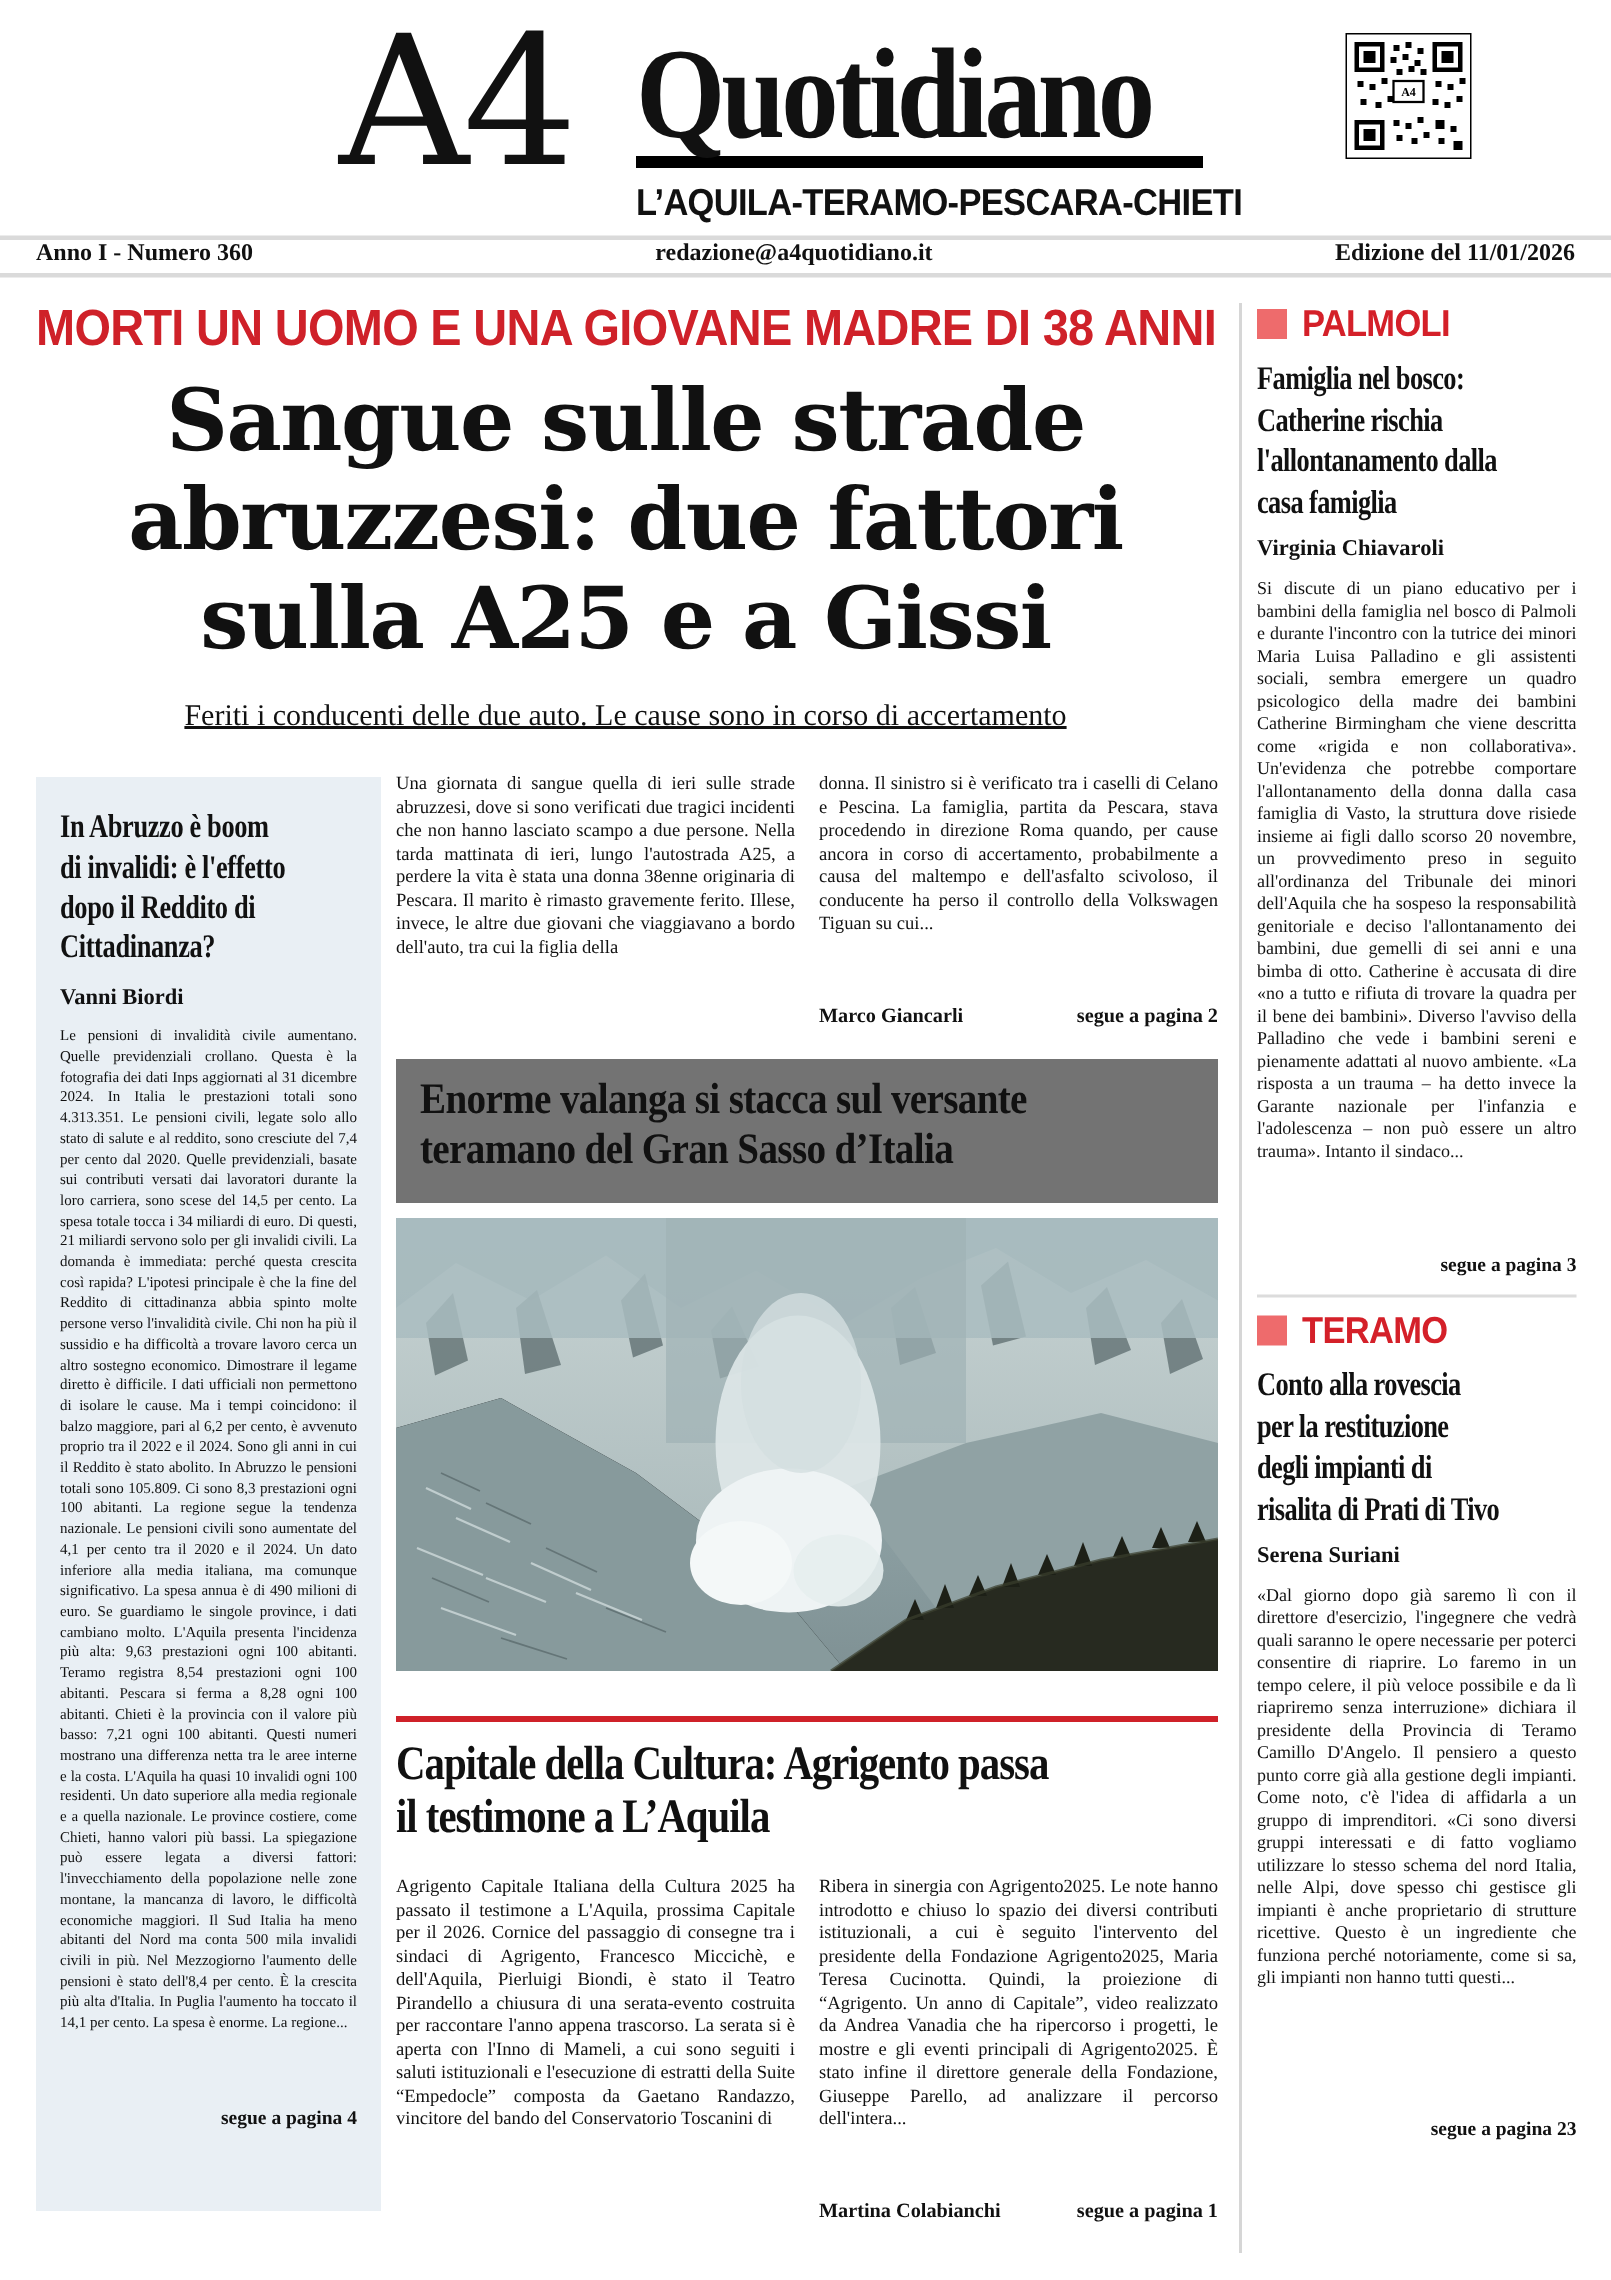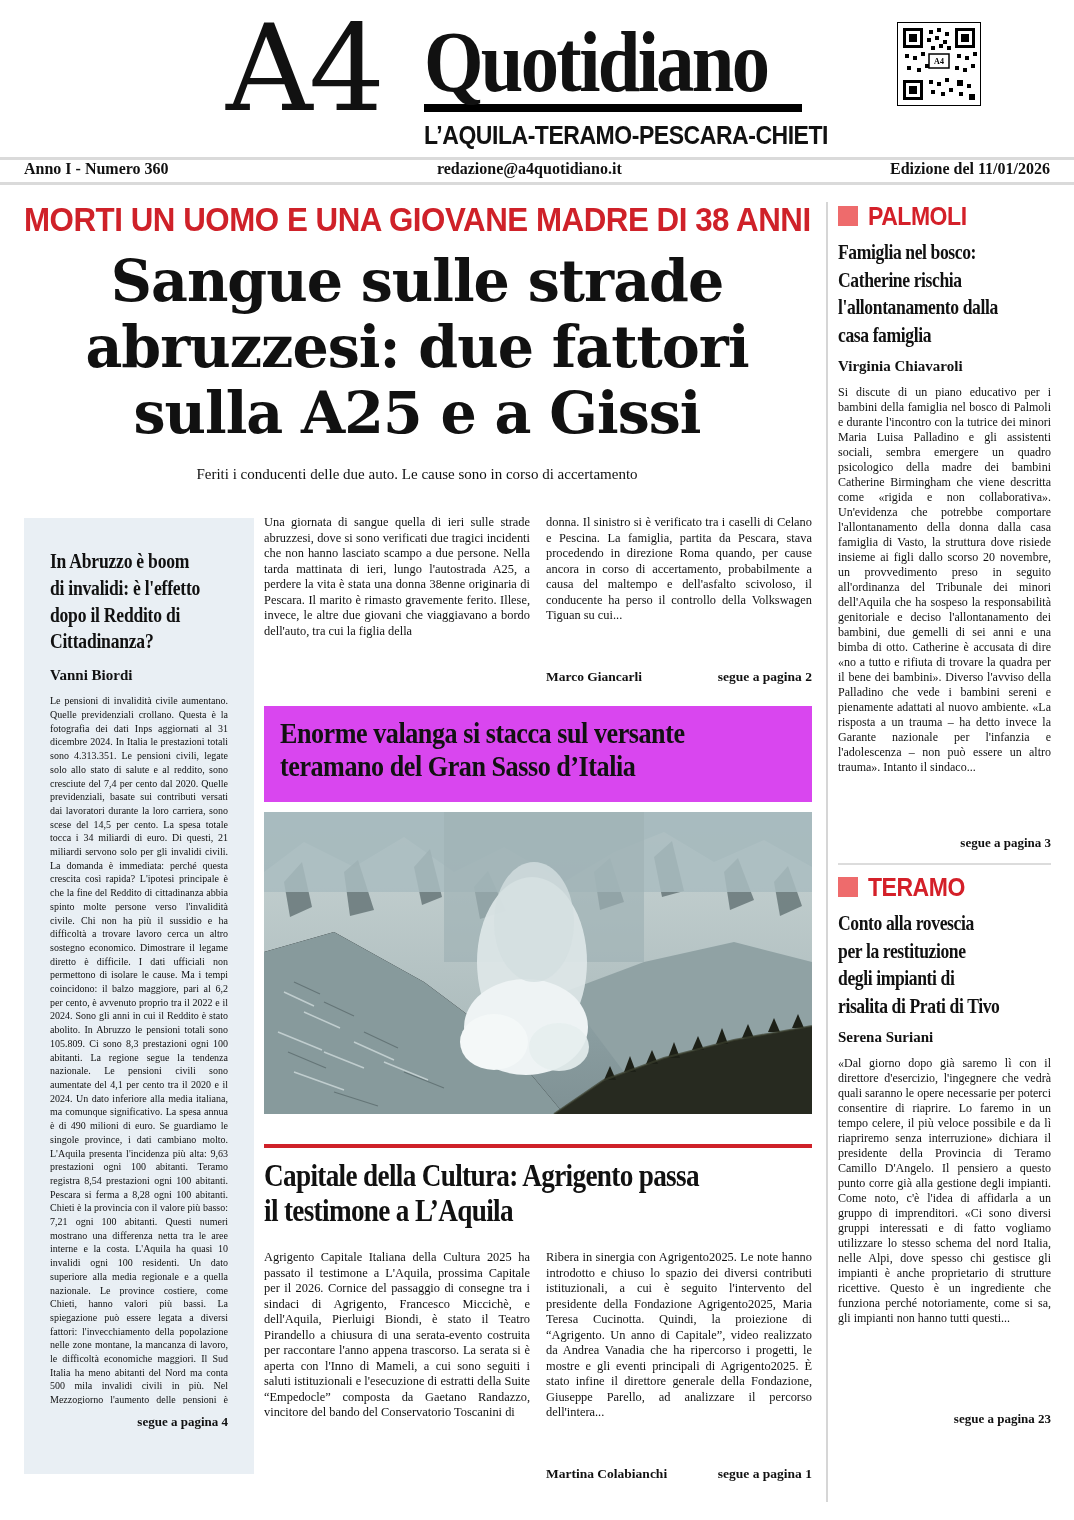--- a/index.html
+++ b/index.html
@@ -25,39 +25,39 @@
            box-sizing:border-box;padding:0 24px;font-weight:bold;font-size:16px;}
   
   #kicker{position:absolute;left:24px;top:200px;width:786px;text-align:center;
           font-family:"Liberation Sans",sans-serif;font-weight:bold;font-size:34px;
           color:#cf2129;letter-spacing:-0.5px;white-space:pre;
           width:854px;transform:scaleX(0.92);transform-origin:0 0;}
   #headline{position:absolute;left:30px;top:248px;width:774px;text-align:center;
             font-family:"DejaVu Serif",serif;font-weight:bold;font-size:57px;
             line-height:1.16;letter-spacing:-1px;white-space:pre;}
   #subhead{position:absolute;left:24px;top:466px;width:786px;text-align:center;
-           font-size:15px;}
+           font-size:20px;text-decoration:underline;}
   .bodytxt{text-align:justify;overflow:hidden;}
   #lead-cols{position:absolute;left:264px;top:515px;width:548px;display:flex;gap:16px;}
   .leadcol{width:266px;font-size:12.4px;line-height:15.5px;}
   #lead-c1{height:172px;}
   #lead-c2-body{height:150px;}
   .byrow{display:flex;justify-content:space-between;font-weight:bold;font-size:13.5px;margin-top:4px;gap:36px;}
   
   #leftbox{position:absolute;left:24px;top:518px;width:230px;height:956px;
-           background:#e9eff4;box-sizing:border-box;padding:26px;}
+           background:#e9eff4;box-sizing:border-box;padding:16px;}
   #leftbox h2{margin:4px 0 0 0;font-size:22px;line-height:1.22;font-weight:bold;
               letter-spacing:-0.3px;white-space:pre;
               width:125%;transform:scaleX(0.8);transform-origin:0 0;}
   #left-byline{font-weight:bold;font-size:15px;margin-top:12px;}
   #left-body{margin-top:10px;font-size:10px;line-height:13.7px;height:710px;}
   .segue{font-weight:bold;font-size:13px;text-align:right;margin-top:10px;}
   
   #valangabox{position:absolute;left:264px;top:706px;width:548px;height:96px;
-              background:#d946ef;box-sizing:border-box;padding:11px 16px;}
+              background:#737373;box-sizing:border-box;padding:11px 16px;}
   #valangabox h2{margin:0;font-weight:bold;font-size:29px;line-height:1.14;
                  letter-spacing:-0.5px;white-space:pre;
                  width:111%;transform:scaleX(0.9);transform-origin:0 0;}
   #photo{position:absolute;left:264px;top:812px;width:548px;height:302px;}
   #caption{position:absolute;left:264px;top:1119px;width:548px;font-weight:bold;font-size:15px;}
   #redrule{position:absolute;left:264px;top:1144px;width:548px;height:4px;background:#cf2129;}
   
   #cultura-h{position:absolute;left:264px;top:1158px;font-weight:bold;font-size:32px;
              line-height:1.1;letter-spacing:-0.8px;white-space:pre;
              width:644px;transform:scaleX(0.851);transform-origin:0 0;}

